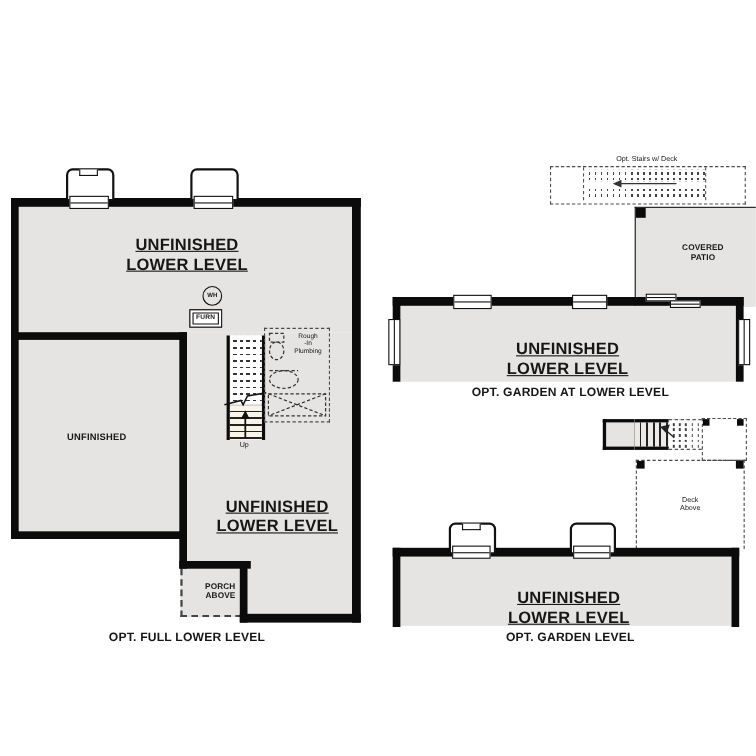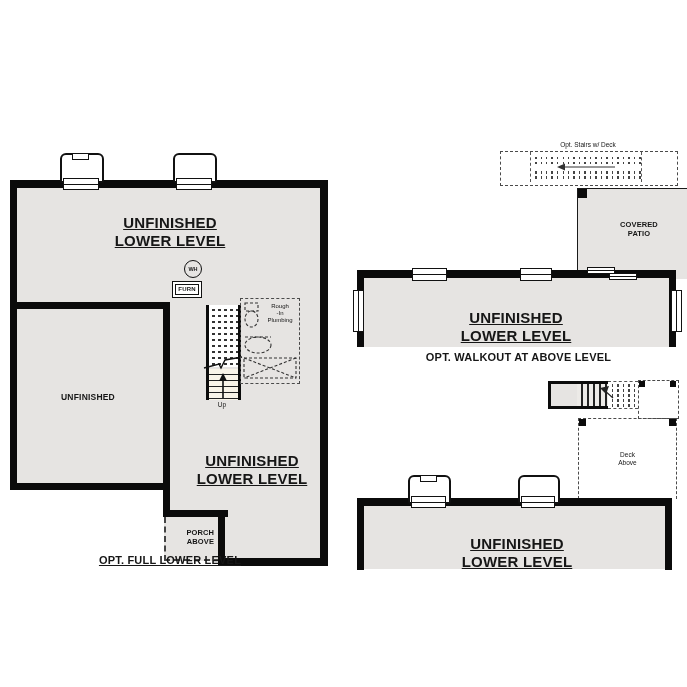--- a/index.html
+++ b/index.html
@@ -131,21 +131,21 @@
     <span class="lbl" style="position:static;font-size:6px;">FURN</span>
   </div>
 
   <div class="lbl s95" style="left:60px;top:64px;width:200px;">UNFINISHED
 LOWER LEVEL</div>
   <div class="lbl s85" style="left:18px;top:242px;width:120px;">UNFINISHED</div>
   <div class="lbl s95" style="left:142px;top:302px;width:200px;">UNFINISHED
 LOWER LEVEL</div>
   <div class="lbl s75" style="left:158px;top:379px;width:46px;text-align:right;">PORCH
 ABOVE</div>
-  <div class="lbl s11" style="left:0;top:404px;width:320px;text-decoration:underline;">OPT. FULL LOWER LEVEL</div>
+  <div class="lbl s11" style="left:0;top:424px;width:320px;">OPT. FULL LOWER LEVEL</div>
 </div>
 
 <div class="plan" id="plan-walkout" style="left:350px;top:140px;width:337px;height:232px;">
 
   <div class="lbl s65 thin" style="left:150px;top:1px;width:176px;">Opt. Stairs w/ Deck</div>
   <div class="dashed-box" style="left:150px;top:11px;width:176px;height:33px;">
     <div class="treads-v-dashed" style="left:30px;top:2px;width:110px;height:11px;"></div>
     <div class="treads-v-dashed" style="left:30px;top:17px;width:110px;height:11px;"></div>
     <div style="position:absolute;left:29px;top:0;width:0;height:30px;border-left:1.5px dashed #555;"></div>
     <div style="position:absolute;left:140px;top:0;width:0;height:30px;border-left:1.5px dashed #555;"></div>
@@ -169,21 +169,21 @@
 
   <div class="win-h" style="left:62px;top:128px;width:33px;height:11px;"></div>
   <div class="win-h" style="left:170px;top:128px;width:30px;height:11px;"></div>
   <div class="win-h" style="left:237px;top:127px;width:26px;height:5px;"></div>
   <div class="win-h" style="left:259px;top:133px;width:26px;height:5px;"></div>
   <div class="win-v" style="left:3px;top:150px;width:9px;height:40px;"></div>
   <div class="win-v" style="left:321px;top:150px;width:9px;height:40px;"></div>
 
   <div class="lbl s95" style="left:66px;top:169px;width:200px;">UNFINISHED
 LOWER LEVEL</div>
-  <div class="lbl s11" style="left:0;top:211px;width:337px;">OPT. WALKOUT AT ABOVE LEVEL</div>
+  <div class="lbl s11" style="left:0;top:211px;width:337px;">OPT. GARDEN AT LOWER LEVEL</div>
 </div>
 
 <div class="plan" id="plan-garden" style="left:350px;top:375px;width:337px;height:218px;">
 
   <div style="position:absolute;left:198px;top:6px;width:29px;height:28px;background:var(--floor,#e6e4e2);border:3px solid #0b0b0b;border-right:none;box-sizing:border-box;"></div>
   <div class="treads-v-solid" style="left:227px;top:6px;width:31px;height:28px;border-top:3px solid #0b0b0b;border-bottom:3px solid #0b0b0b;box-sizing:border-box;"></div>
   <div class="treads-v-dashed" style="left:258px;top:6px;width:30px;height:28px;border-top:1.5px dashed #555;border-bottom:1.5px dashed #555;box-sizing:border-box;"></div>
   <svg style="left:248px;top:9px;" width="16" height="18" viewBox="0 0 16 18">
     <line x1="6" y1="6" x2="15" y2="14" stroke="#222" stroke-width="1.2"></line>
     <polygon points="2,4 11,2 8,10" fill="#222"></polygon>
@@ -207,13 +207,14 @@
 
   <div class="well" style="left:58px;top:100px;width:39px;height:25px;">
     <div class="ladder"></div>
   </div>
   <div class="sill" style="left:61px;top:121px;width:33px;height:10px;"></div>
   <div class="well" style="left:168px;top:100px;width:38px;height:25px;"></div>
   <div class="sill" style="left:171px;top:121px;width:32px;height:10px;"></div>
 
   <div class="lbl s95" style="left:67px;top:160px;width:200px;">UNFINISHED
 LOWER LEVEL</div>
+  <div class="lbl s11" style="left:0;top:199px;width:337px;">OPT. GARDEN LEVEL</div>
 </div>
 
 </body></html>

